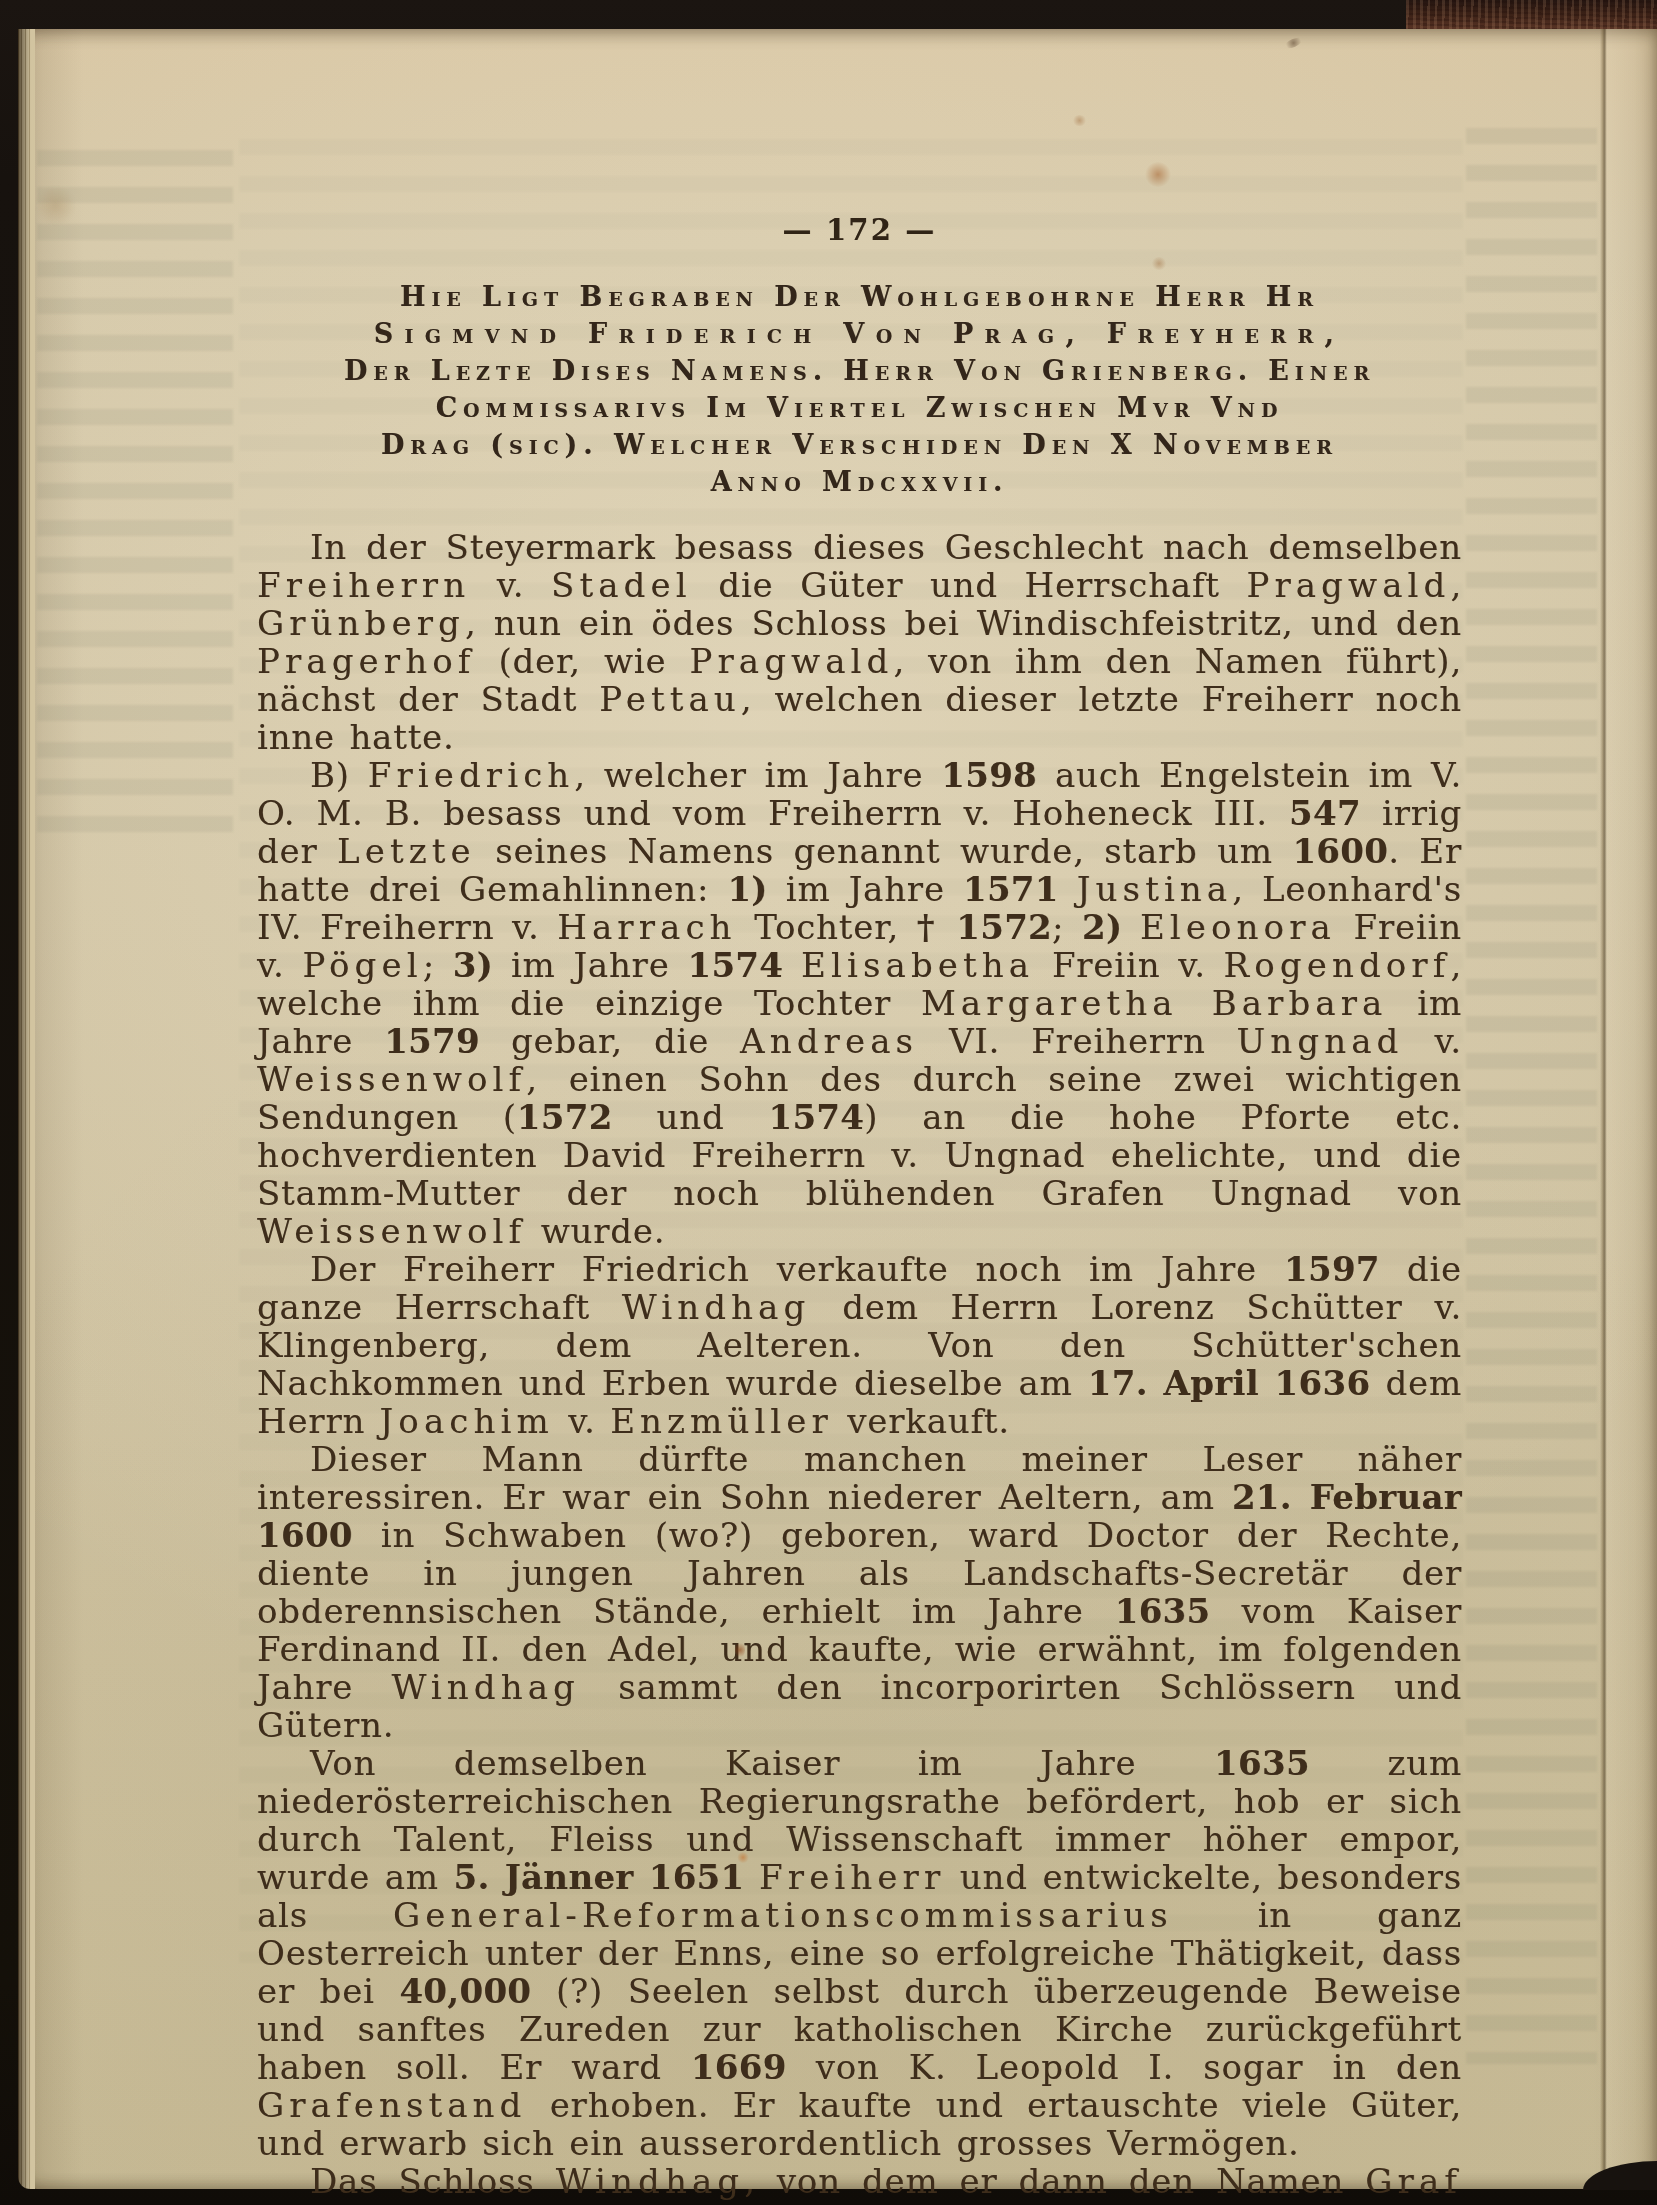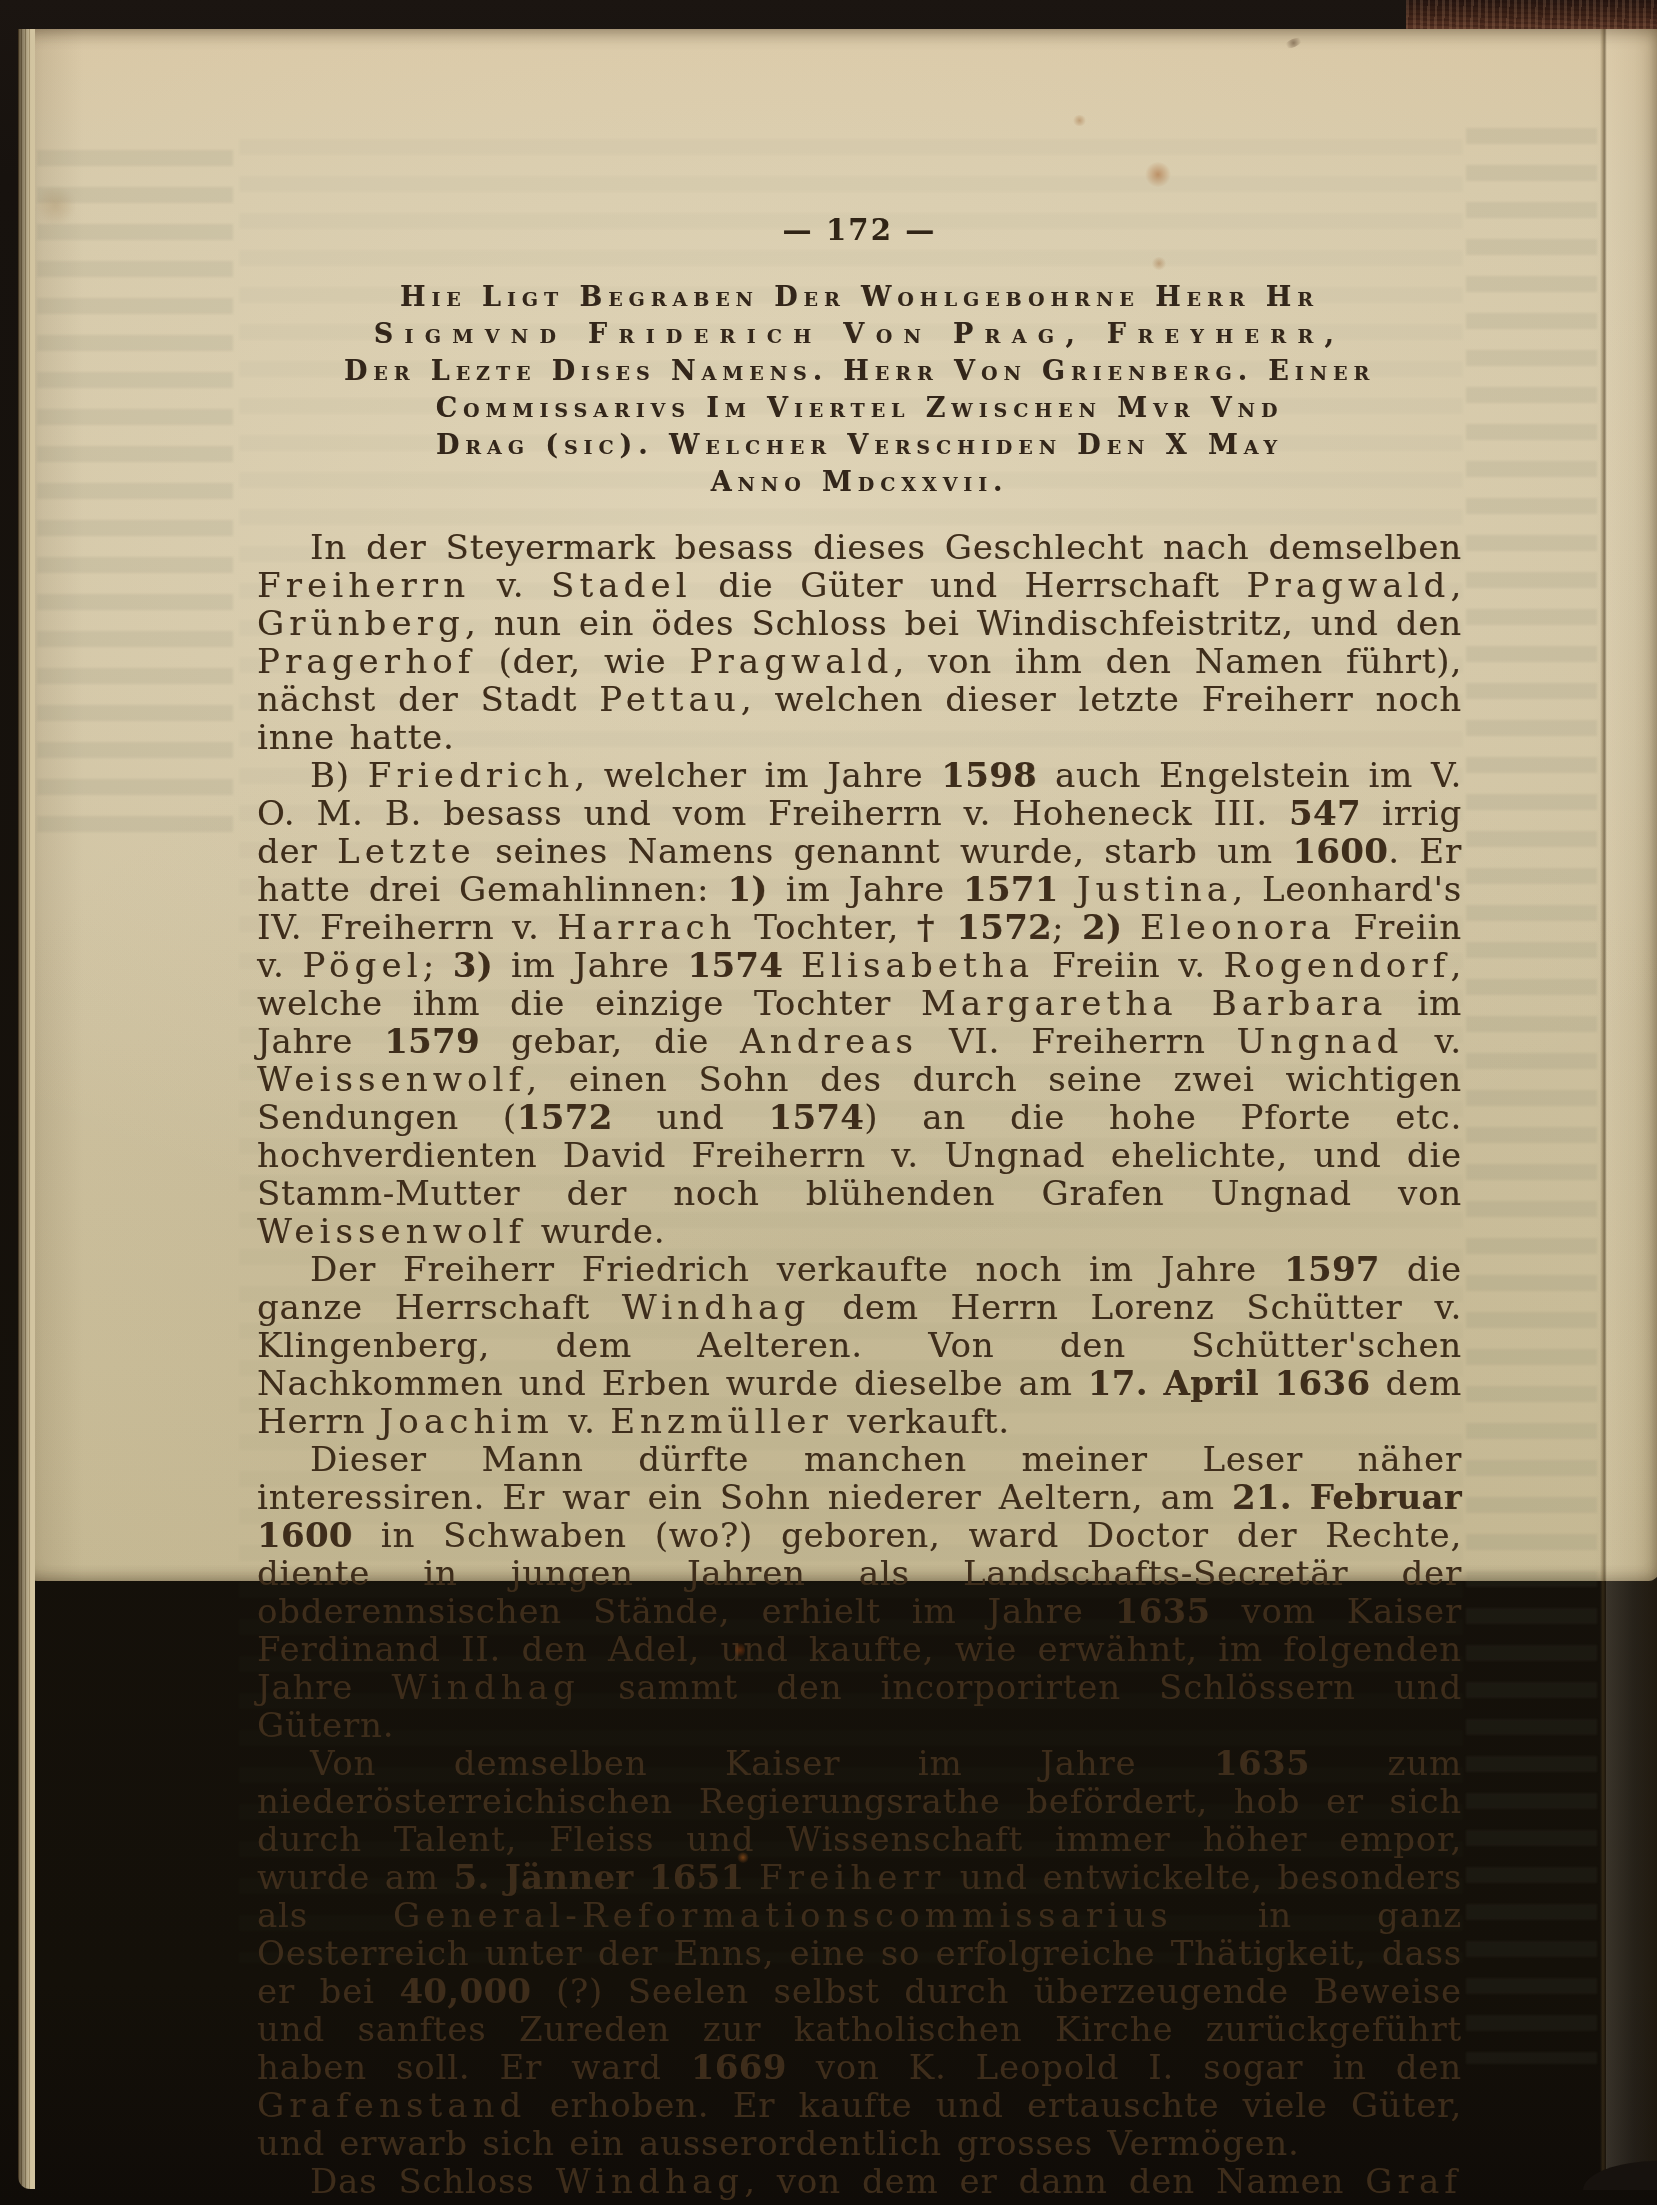--- a/index.html
+++ b/index.html
@@ -49,21 +49,21 @@
         #ab9b76 10.6px 11.7px, #d2c4a0 11.7px 16.7px);
     border-bottom-left-radius: 12.2px;
   }
 
   
   .paper {
     position: absolute;
     left: 18px;
     top: 29px;
     width: 1640px;
-    height: 1552px;
+    height: 2160px;
     background:
       radial-gradient(ellipse 120% 80% at 45% 32%, rgba(252,244,224,0.32), rgba(252,244,224,0) 60%),
       radial-gradient(ellipse 90% 60% at 50% 78%, rgba(140,140,105,0.10), rgba(140,140,105,0) 65%),
       linear-gradient(90deg, rgba(80,60,30,0.18) 0%, rgba(80,60,30,0.0) 4%, rgba(80,60,30,0.0) 96%, rgba(80,60,30,0.10) 100%),
       linear-gradient(180deg, #d8c6a3 0%, #d4c7a7 10%, #d0c3a2 40%, #cdc09e 65%, #c9bc98 86%, #c5b893 100%);
     box-shadow:
       inset 0 5.6px 14.5px rgba(55,40,20,0.30),
       inset 0 -4.4px 12.2px rgba(55,40,20,0.22),
       inset 7.8px 0 16.7px rgba(55,40,20,0.16);
     border-radius: 3.3px 2.2px 9px 19px;
@@ -185,21 +185,21 @@
     <div class="ghost ghost-right" style="left:1448px; top:99px;"></div>
 
     <div class="content" style="left:239px; top:184px;">
       <div class="page-number">— 172 —</div>
 
       <div class="epitaph">
           <div class="ep-line">Hie Ligt Begraben Der Wohlgebohrne Herr Hr</div>
           <div class="ep-line wide">Sigmvnd Friderich Von Prag, Freyherr,</div>
           <div class="ep-line">Der Lezte Dises Namens. Herr Von Grienberg. Einer</div>
           <div class="ep-line">Commissarivs Im Viertel Zwischen Mvr Vnd</div>
-          <div class="ep-line">Drag (sic). Welcher Verschiden Den X May</div>
+          <div class="ep-line">Drag (sic). Welcher Verschiden Den X November</div>
           <div class="ep-line">Anno Mdcxxvii.</div>
         </div>
 
       <div class="body-text">
           <p><span>In der Steyermark besass dieses Geschlecht nach demselben </span><span class="sperr">Freiherrn</span><span> v. </span><span class="sperr">Stadel</span><span> die Güter und Herrschaft </span><span class="sperr">Pragwald</span><span>, </span><span class="sperr">Grünberg</span><span>, nun ein ödes Schloss bei Windischfeistritz, und den </span><span class="sperr">Pragerhof</span><span> (der, wie </span><span class="sperr">Pragwald</span><span>, von ihm den Namen führt), nächst der Stadt </span><span class="sperr">Pettau</span><span>, welchen dieser letzte Freiherr noch inne hatte.</span></p>
           <p><span>B) </span><span class="sperr">Friedrich</span><span>, welcher im Jahre </span><span class="fat">1598</span><span> auch Engelstein im V. O. M. B. besass und vom Freiherrn v. Hoheneck III. </span><span class="fat">547</span><span> irrig der </span><span class="sperr">Letzte</span><span> seines Namens genannt wurde, starb um </span><span class="fat">1600</span><span>. Er hatte drei Gemahlinnen: </span><span class="fat">1)</span><span> im Jahre </span><span class="fat">1571</span><span> </span><span class="sperr">Justina</span><span>, Leonhard's IV. Freiherrn v. </span><span class="sperr">Harrach</span><span> Tochter, </span><span class="fat">† 1572</span><span>; </span><span class="fat">2)</span><span> </span><span class="sperr">Eleonora</span><span> Freiin v. </span><span class="sperr">Pögel</span><span>; </span><span class="fat">3)</span><span> im Jahre </span><span class="fat">1574</span><span> </span><span class="sperr">Elisabetha</span><span> Freiin v. </span><span class="sperr">Rogendorf</span><span>, welche ihm die einzige Tochter </span><span class="sperr">Margaretha Barbara</span><span> im Jahre </span><span class="fat">1579</span><span> gebar, die </span><span class="sperr">Andreas</span><span> VI. Freiherrn </span><span class="sperr">Ungnad</span><span> v. </span><span class="sperr">Weissenwolf</span><span>, einen Sohn des durch seine zwei wichtigen Sendungen (</span><span class="fat">1572</span><span> und </span><span class="fat">1574</span><span>) an die hohe Pforte etc. hochverdienten David Freiherrn v. Ungnad ehelichte, und die Stamm-Mutter der noch blühenden Grafen Ungnad von </span><span class="sperr">Weissenwolf</span><span> wurde.</span></p>
           <p><span>Der Freiherr Friedrich verkaufte noch im Jahre </span><span class="fat">1597</span><span> die ganze Herrschaft </span><span class="sperr">Windhag</span><span> dem Herrn Lorenz Schütter v. Klingenberg, dem Aelteren. Von den Schütter'schen Nachkommen und Erben wurde dieselbe am </span><span class="fat">17. April 1636</span><span> dem Herrn </span><span class="sperr">Joachim</span><span> v. </span><span class="sperr">Enzmüller</span><span> verkauft.</span></p>
           <p><span>Dieser Mann dürfte manchen meiner Leser näher interessiren. Er war ein Sohn niederer Aeltern, am </span><span class="fat">21. Februar 1600</span><span> in Schwaben (wo?) geboren, ward Doctor der Rechte, diente in jungen Jahren als Landschafts-Secretär der obderennsischen Stände, erhielt im Jahre </span><span class="fat">1635</span><span> vom Kaiser Ferdinand II. den Adel, und kaufte, wie erwähnt, im folgenden Jahre </span><span class="sperr">Windhag</span><span> sammt den incorporirten Schlössern und Gütern.</span></p>
           <p><span>Von demselben Kaiser im Jahre </span><span class="fat">1635</span><span> zum niederösterreichischen Regierungsrathe befördert, hob er sich durch Talent, Fleiss und Wissenschaft immer höher empor, wurde am </span><span class="fat">5. Jänner 1651</span><span> </span><span class="sperr">Freiherr</span><span> und entwickelte, besonders als </span><span class="sperr">General-Reformationscommissarius</span><span> in ganz Oesterreich unter der Enns, eine so erfolgreiche Thätigkeit, dass er bei </span><span class="fat">40,000</span><span> (?) Seelen selbst durch überzeugende Beweise und sanftes Zureden zur katholischen Kirche zurückgeführt haben soll. Er ward </span><span class="fat">1669</span><span> von K. Leopold I. sogar in den </span><span class="sperr">Grafenstand</span><span> erhoben. Er kaufte und ertauschte viele Güter, und erwarb sich ein ausserordentlich grosses Vermögen.</span></p>
           <p><span>Das Schloss </span><span class="sperr">Windhag</span><span>, von dem er dann den Namen </span><span class="sperr">Graf von Windhag</span><span> nebst dem </span><span class="sperr">Wapen</span><span> der ausgestorbenen Prager von Windhag führte,</span></p>

